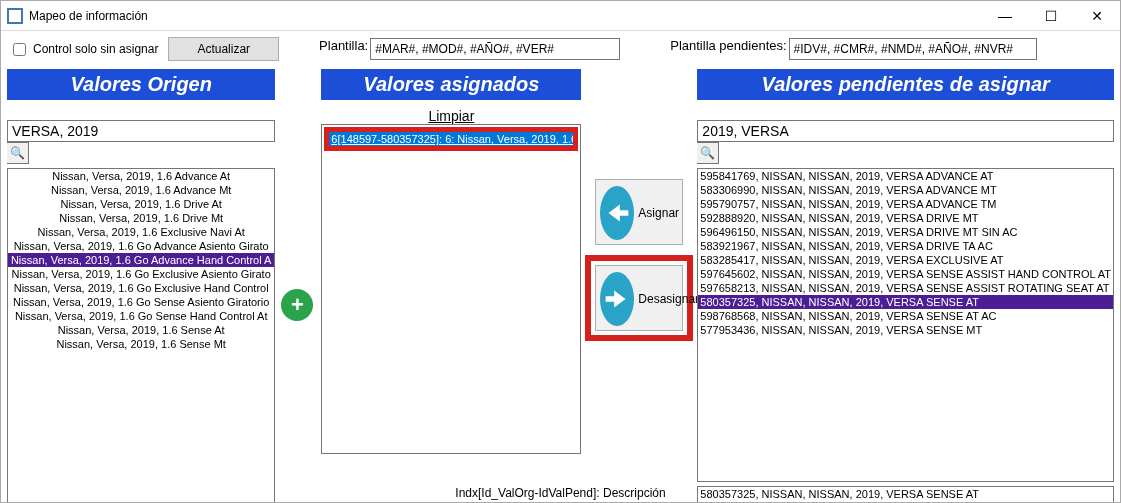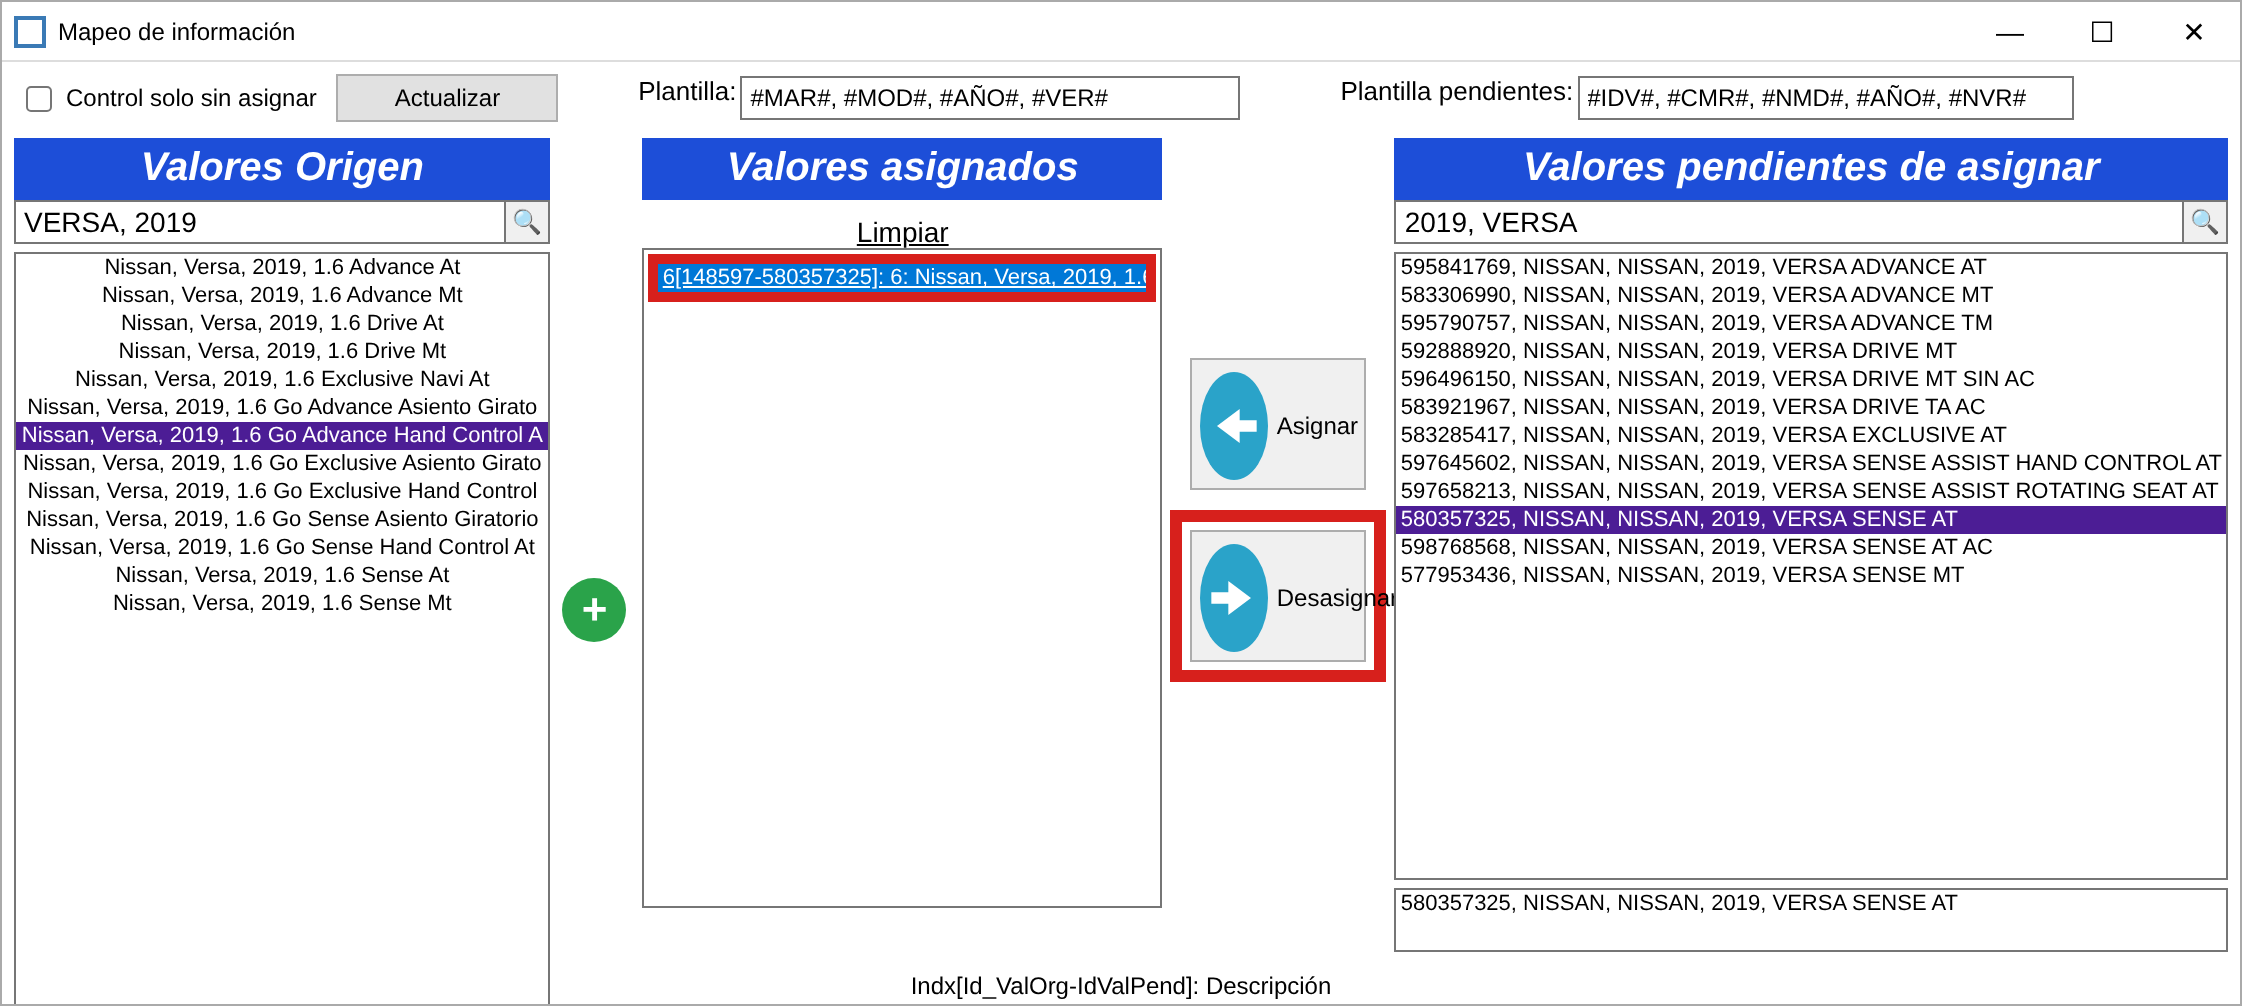--- a/index.html
+++ b/index.html
@@ -72,21 +72,21 @@
   .panel-header {
     background: #1d4ed8;
     color: #fff;
     font-weight: bold;
     font-size: 20px;
     text-align: center;
     padding: 4px 0;
     font-style: italic;
     font-family: Arial, sans-serif;
   }
-  .searchrow { display:flex; margin-top:0; }
+  .searchrow { display:flex; margin-top:20px;flex-direction:column; }
   .searchrow input {
     flex:1; border:1px solid #767676; padding:2px 4px; height:22px; font-size:14px;
   }
   .searchrow .mag {
     width:22px; height:22px; border:1px solid #767676; border-left:none;
     display:flex; align-items:center; justify-content:center;
     background:#f0f0f0; font-size:12px;
   }
   .listbox {
     border:1px solid #767676;

